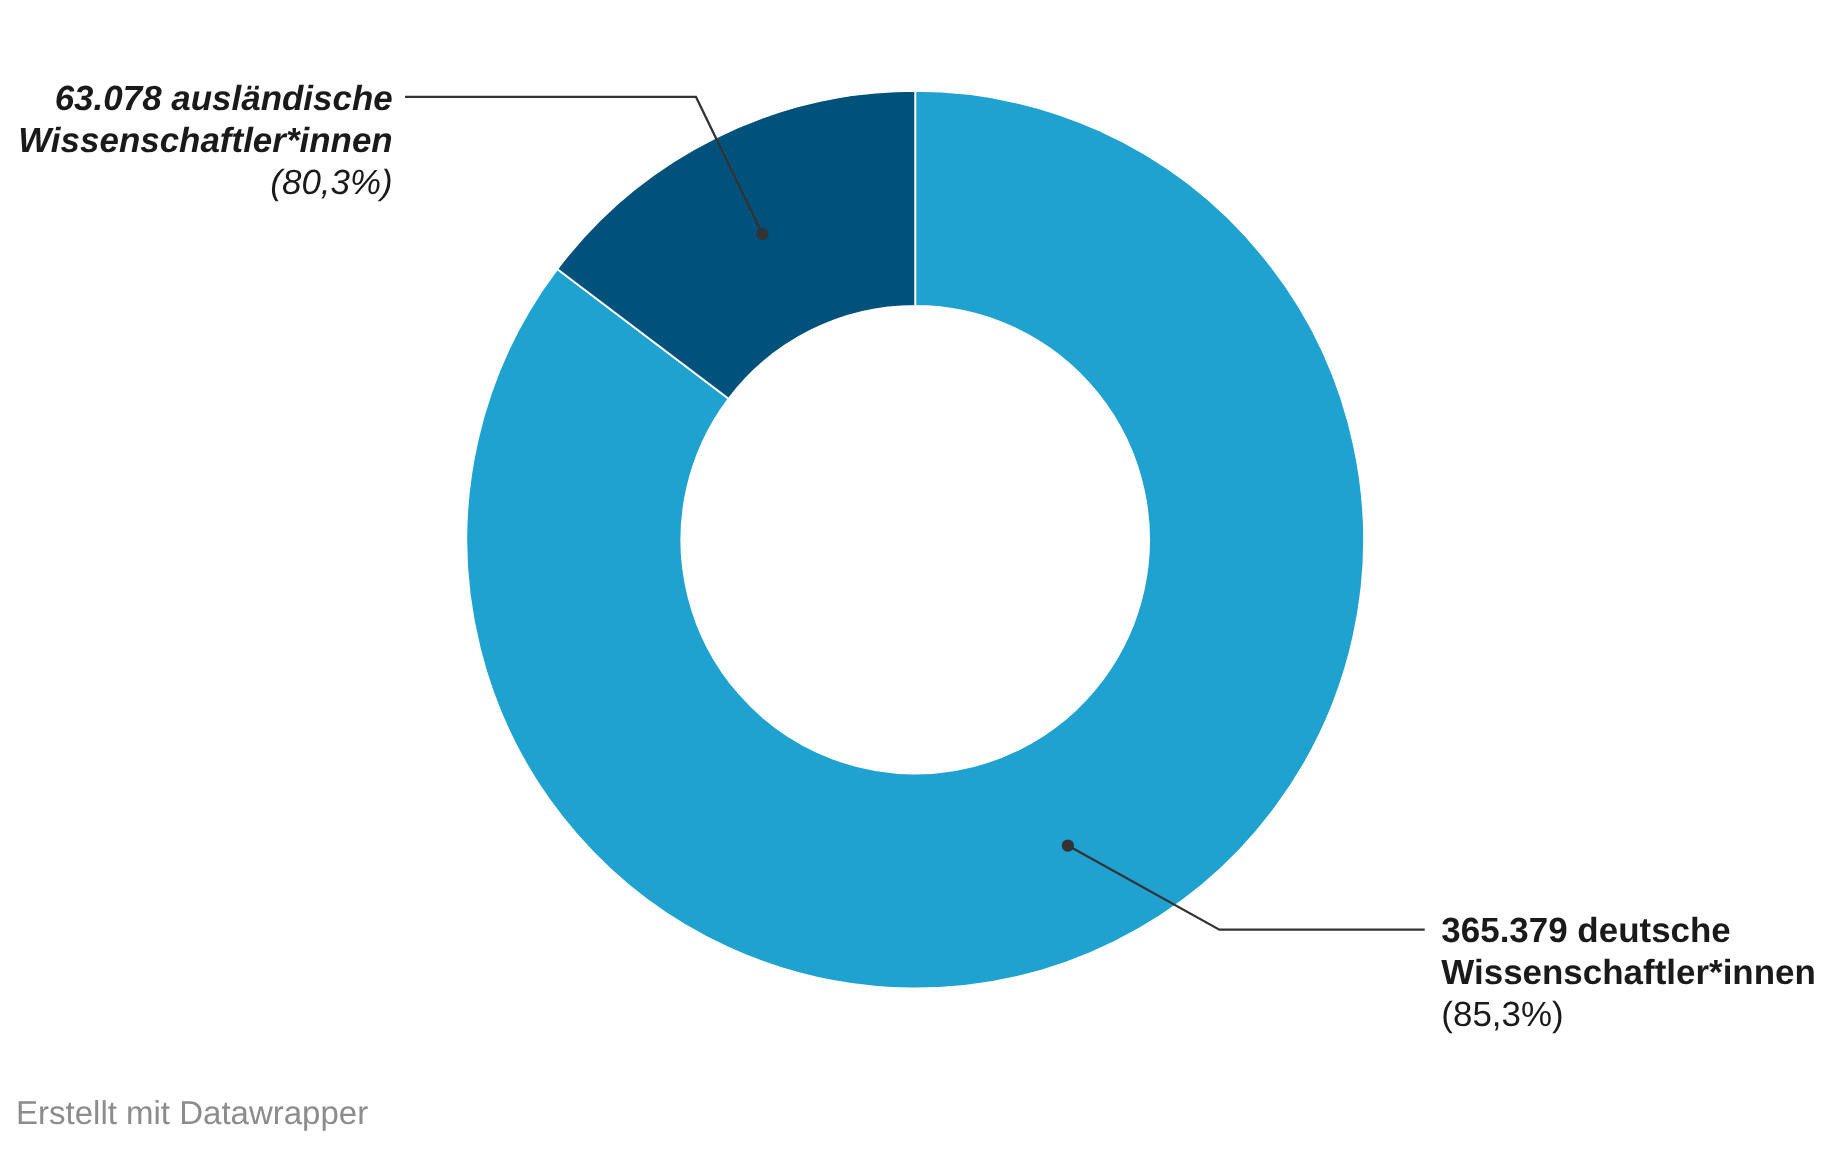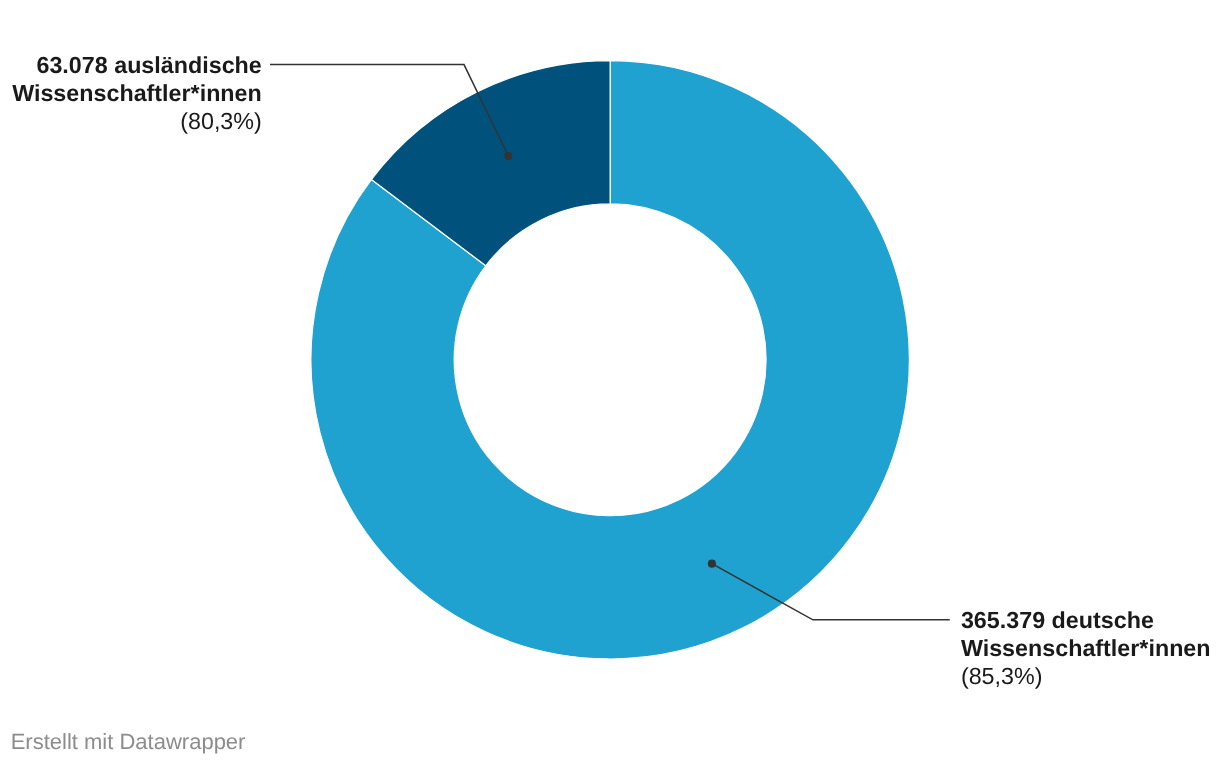--- a/index.html
+++ b/index.html
@@ -22,21 +22,21 @@
     font-family:"Liberation Sans",sans-serif;
     color:#1a1a1a;
     font-size:23.3px;
     line-height:28px;
     white-space:nowrap;
   }
   .slice-label .line-value,
   .slice-label .line-name{font-weight:700;}
   .slice-label .line-percent{font-weight:400;}
 
-  #label-auslaendische{left:0px;width:261.8px;top:50.8px;text-align:right;}
+  #label-auslaendische{left:0px;width:261.8px;top:50.8px;text-align:right;font-style:italic;}
   #label-deutsche{left:960.9px;width:320px;top:605.5px;text-align:left;}
 
   .credit{
     position:absolute;left:10.7px;top:730.9px;
     font-size:22px;line-height:22px;
     color:#8c8c8c;
     font-family:"Liberation Sans",sans-serif;
     white-space:nowrap;
   }
 </style>

